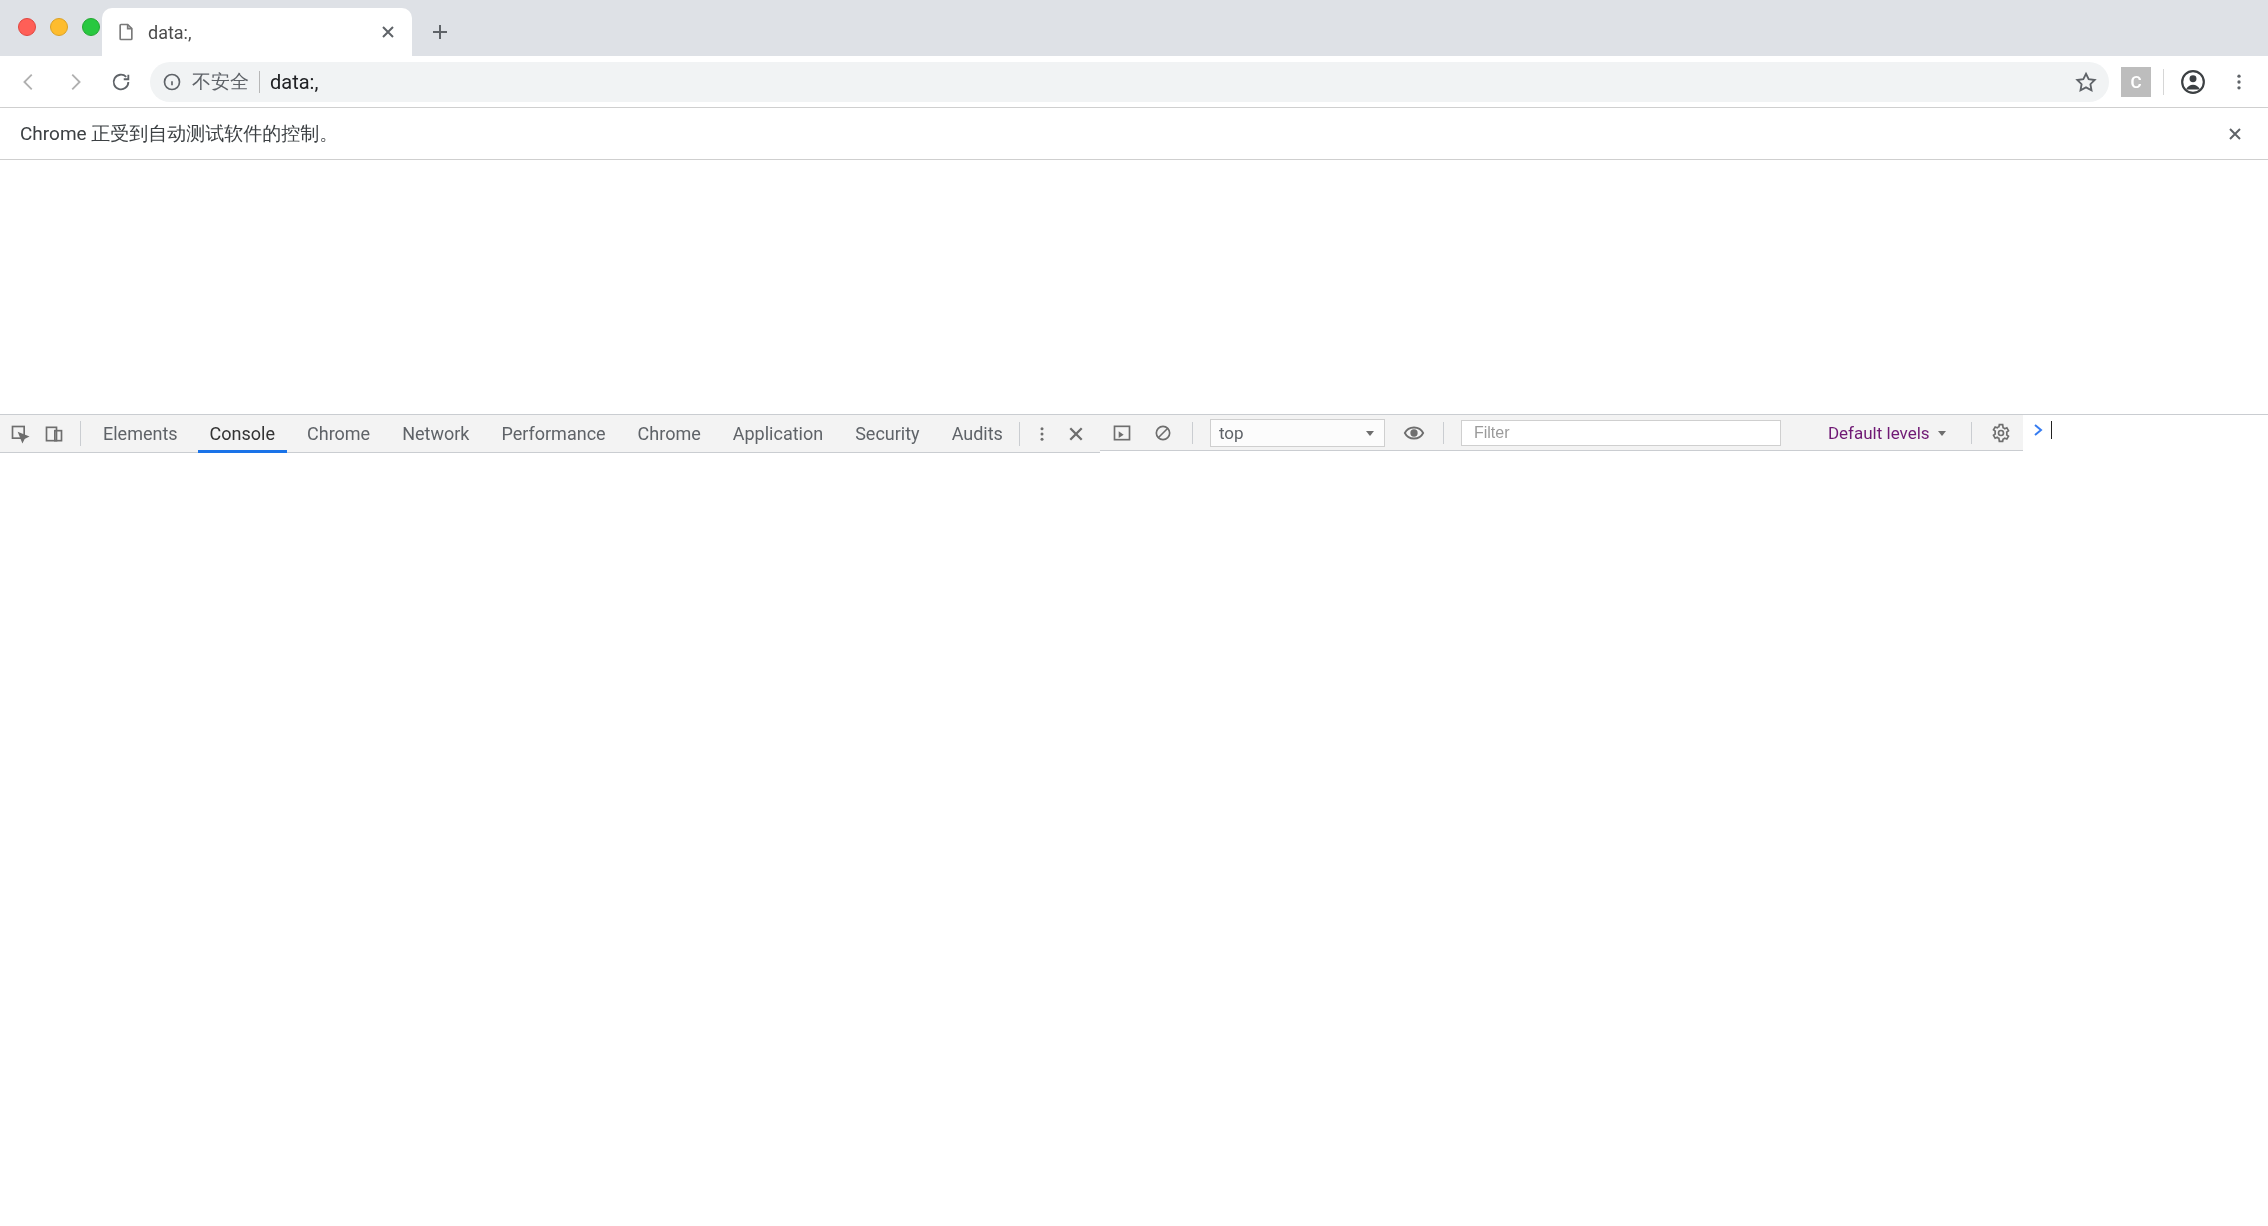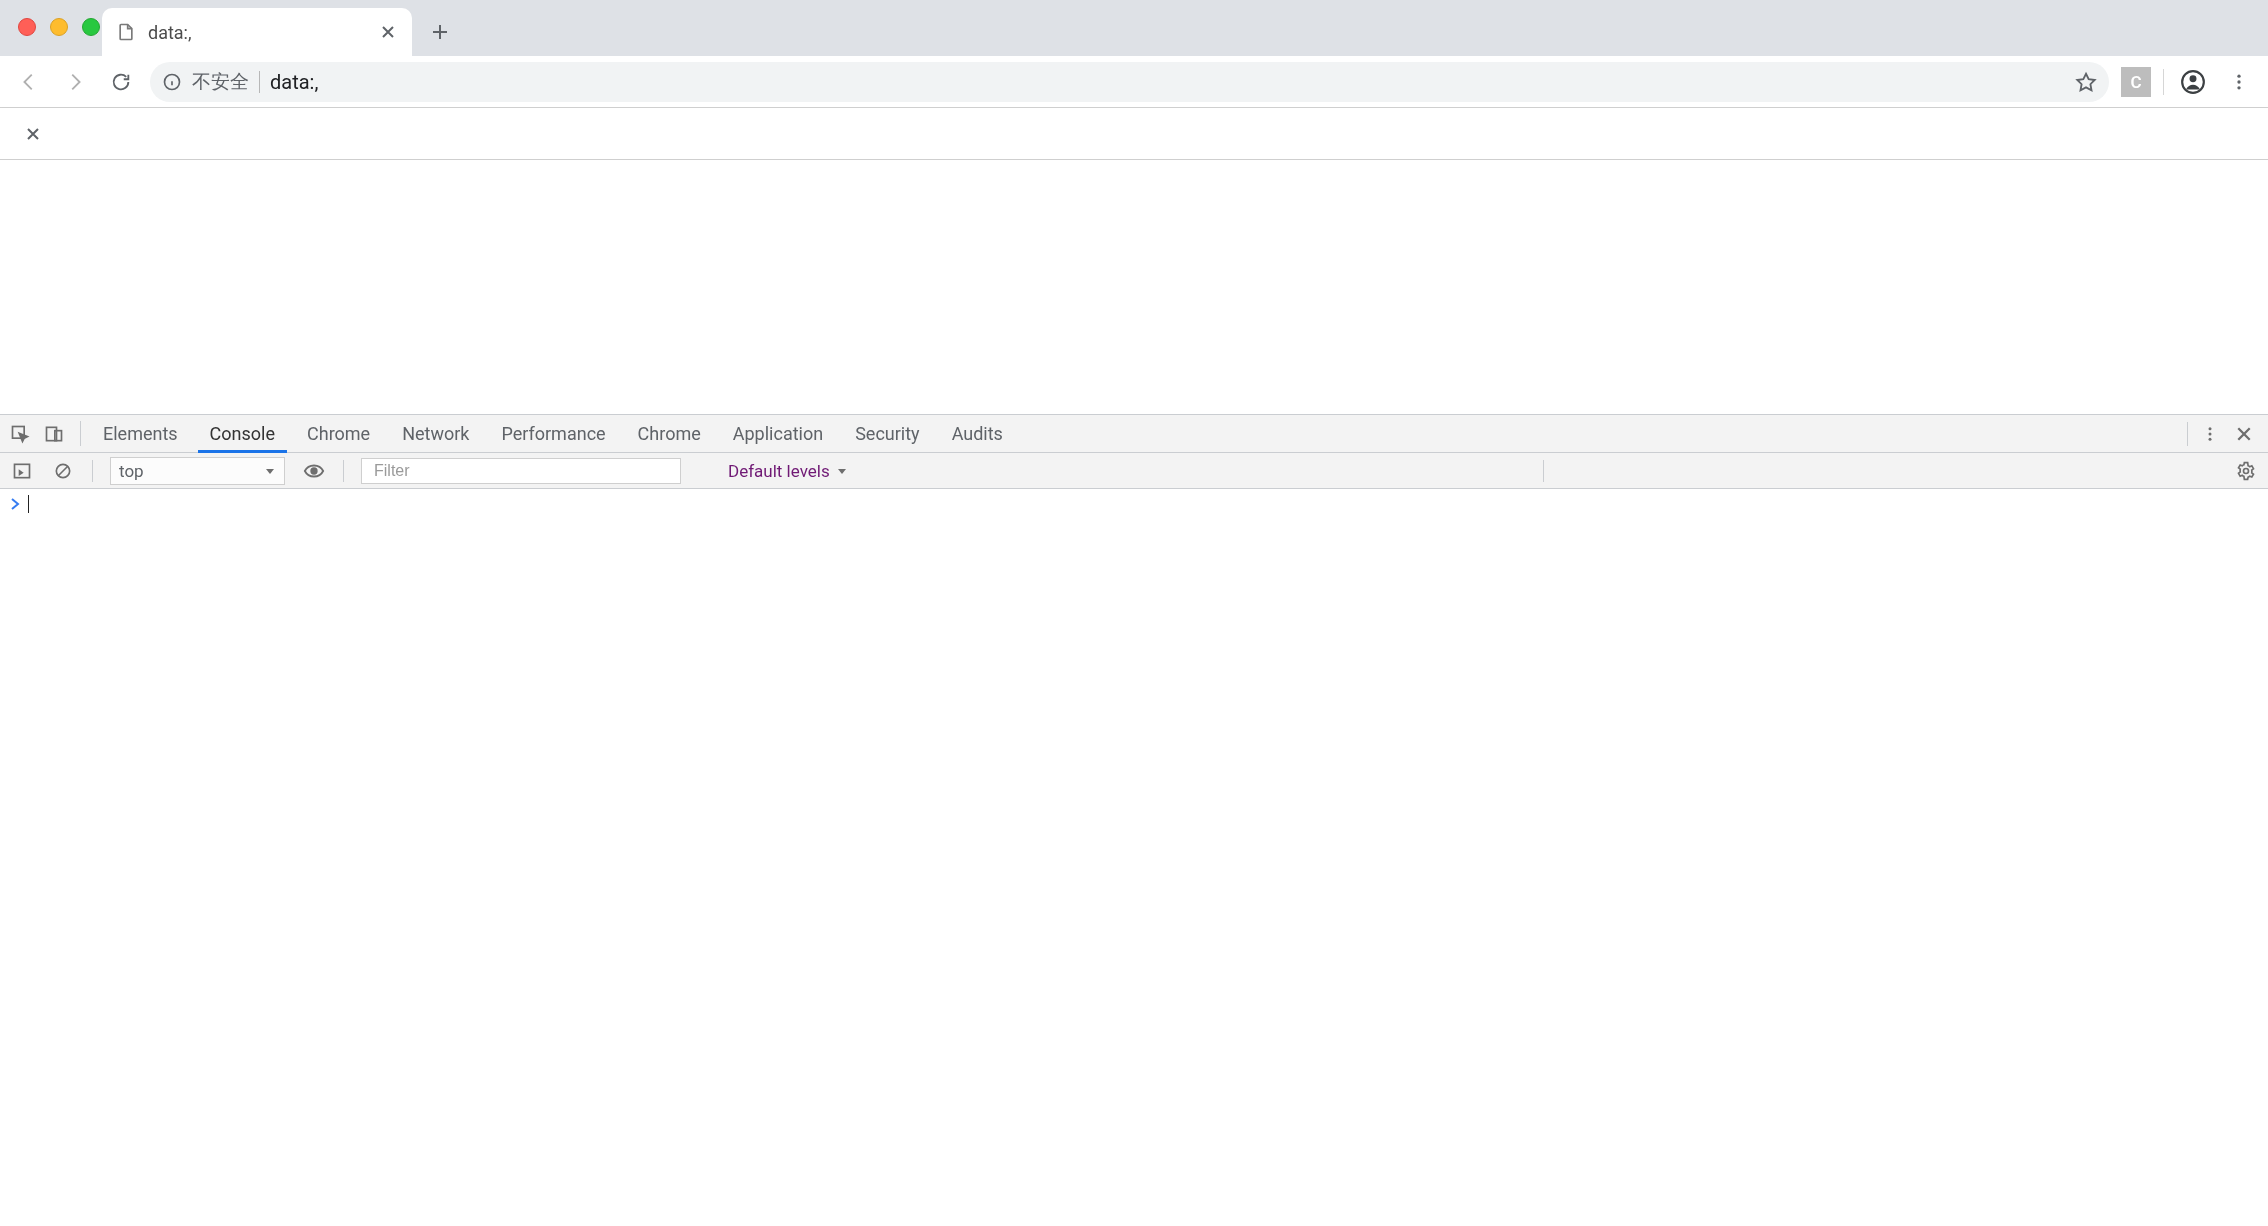--- a/index.html
+++ b/index.html
@@ -89,21 +89,21 @@
 
   
   .page {
     background:#fff;
     height: 254px; 
   }
 
   
   .devtools {
     border-top:1px solid #cacdd1;
-    display:flex; flex-direction:column;
+    display:flex; flex-direction:row;
     height: calc(100% - 56px - 52px - 52px - 254px);
   }
   .dt-tabs {
     height:38px;
     background:#f3f3f3;
     border-bottom:1px solid #cacdd1;
     display:flex; align-items:stretch;
     padding-left:8px;
     font-size:18px;
   }
@@ -248,20 +248,21 @@
   <div class="tb-btn">
     <svg width="20" height="20" viewBox="0 0 24 24" fill="#5f6368">
         <circle cx="12" cy="5" r="2"></circle>
         <circle cx="12" cy="12" r="2"></circle>
         <circle cx="12" cy="19" r="2"></circle>
       </svg>
   </div>
 </div>
 
 <div class="infobar">
+  <span class="msg">Chrome 正受到自动测试软件的控制。</span>
   <span class="close">
     <svg width="14" height="14" viewBox="0 0 14 14" stroke="#5f6368" stroke-width="2">
         <path d="M2 2 L12 12 M12 2 L2 12"></path>
       </svg>
   </span>
 </div>
 
 <div class="page"></div>
 
 <div class="devtools">

